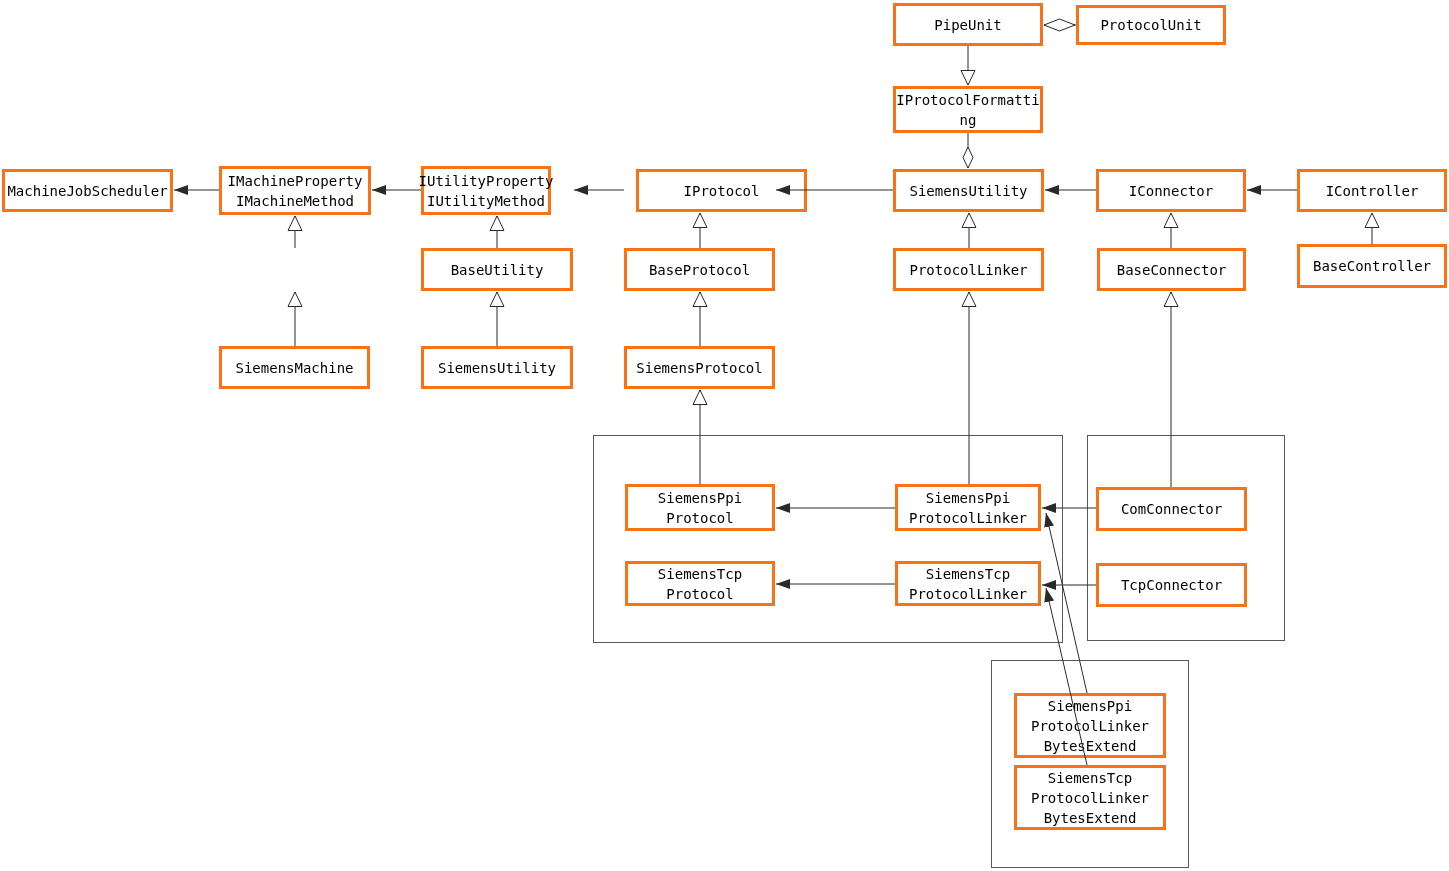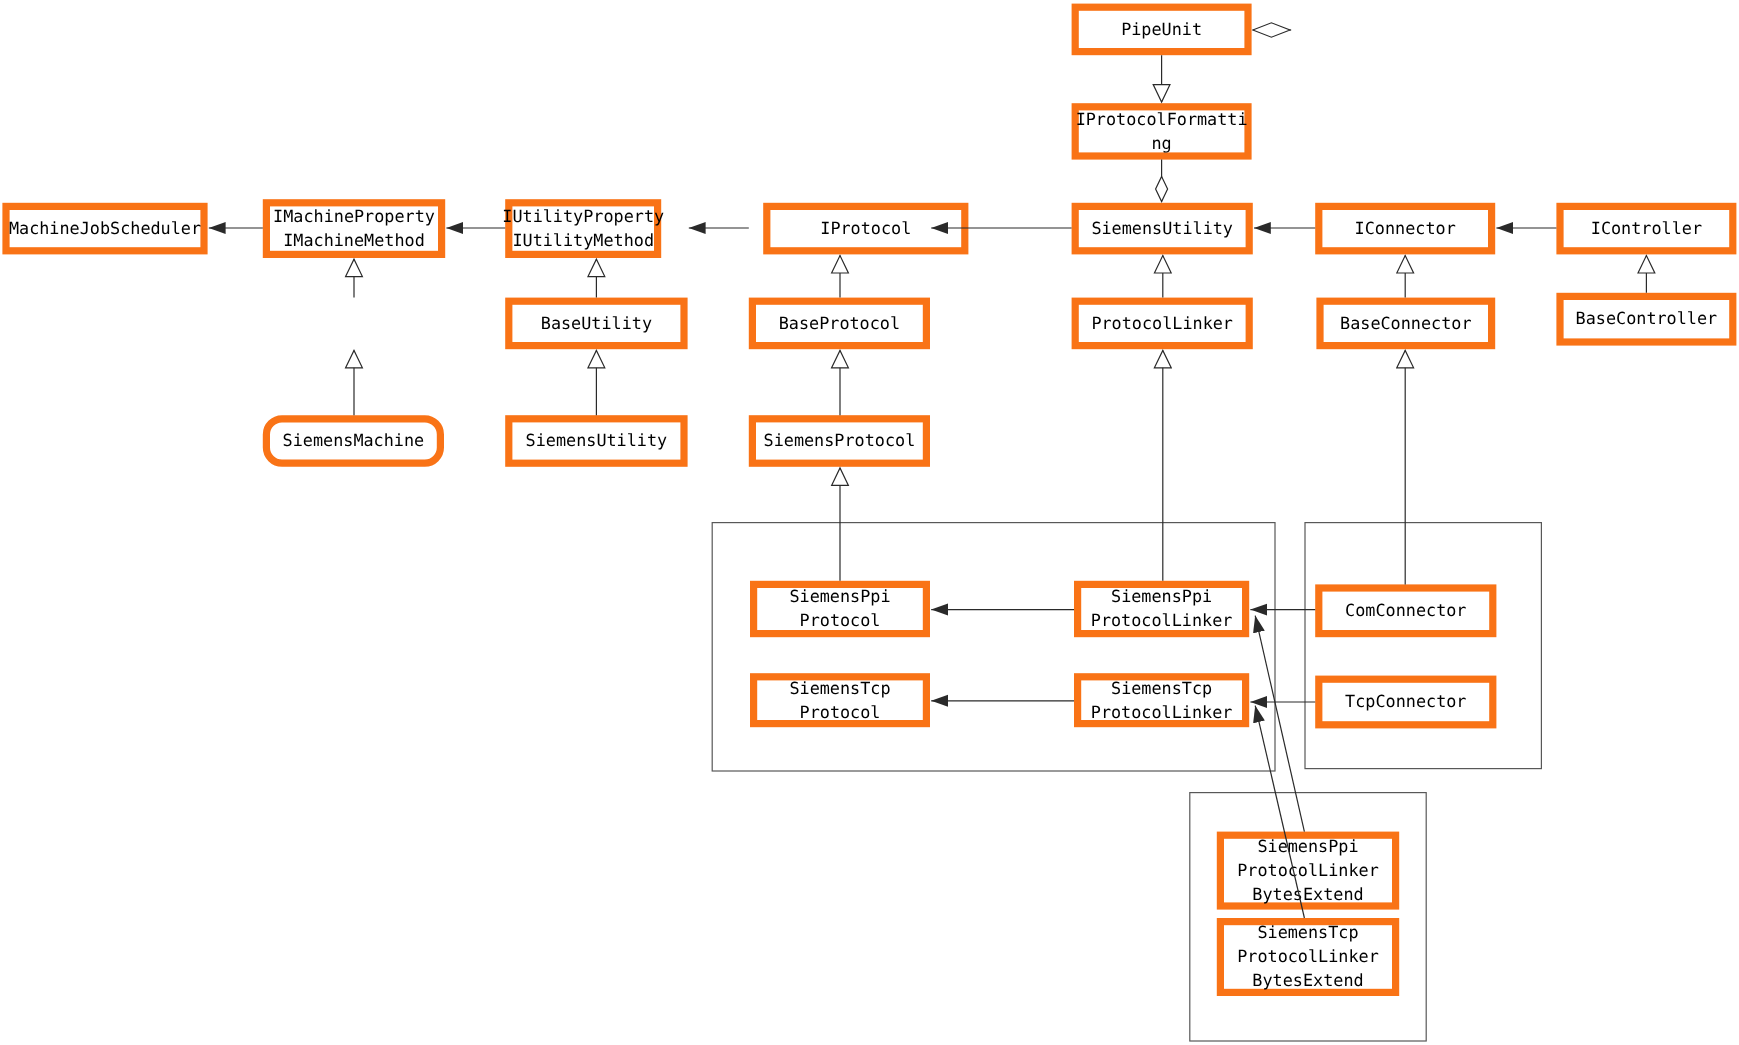--- a/index.html
+++ b/index.html
@@ -13,21 +13,21 @@
   }
   .group-box {
     position: absolute;
     border: 1px solid #585858;
     background: transparent;
     box-sizing: border-box;
     z-index: 1;
   }
   .class-box {
     position: absolute;
-    border: 6px solid #f97316;
+    border: 3px solid #f97316;
     background: #ffffff;
     box-sizing: border-box;
     display: flex;
     flex-direction: column;
     align-items: center;
     justify-content: center;
     z-index: 2;
     color: #000000;
     font-size: 14px;
     line-height: 20px;
@@ -114,40 +114,43 @@
     </div>
     <div class="class-box" style="left: 1096px; top: 169px; width: 150px; height: 43px;">
       <span>IConnector</span>
     </div>
     <div class="class-box" style="left: 1297px; top: 169px; width: 150px; height: 43px;">
       <span>IController</span>
     </div>
     <div class="class-box" style="left: 893px; top: 3px; width: 150px; height: 43px;">
       <span>PipeUnit</span>
     </div>
+    <div class="class-box" style="left: 1076px; top: 5px; width: 150px; height: 40px;">
+      <span>ProtocolUnit</span>
+    </div>
     <div class="class-box" style="left: 893px; top: 86px; width: 150px; height: 47px;">
       <span>IProtocolFormatti</span>
       <span>ng</span>
     </div>
     <div class="class-box" style="left: 421px; top: 248px; width: 152px; height: 43px;">
       <span>BaseUtility</span>
     </div>
     <div class="class-box" style="left: 624px; top: 248px; width: 151px; height: 43px;">
       <span>BaseProtocol</span>
     </div>
     <div class="class-box" style="left: 893px; top: 248px; width: 151px; height: 43px;">
       <span>ProtocolLinker</span>
     </div>
     <div class="class-box" style="left: 1297px; top: 244px; width: 150px; height: 44px;">
       <span>BaseController</span>
     </div>
     <div class="class-box" style="left: 1097px; top: 248px; width: 149px; height: 43px;">
       <span>BaseConnector</span>
     </div>
-    <div class="class-box" style="left: 219px; top: 346px; width: 151px; height: 43px; border-radius: 16px;">
+    <div class="class-box" style="left: 219px; top: 346px; width: 151px; height: 43px;">
       <span>SiemensMachine</span>
     </div>
     <div class="class-box" style="left: 421px; top: 346px; width: 152px; height: 43px;">
       <span>SiemensUtility</span>
     </div>
     <div class="class-box" style="left: 624px; top: 346px; width: 151px; height: 43px;">
       <span>SiemensProtocol</span>
     </div>
     <div class="class-box" style="left: 625px; top: 484px; width: 150px; height: 47px;">
       <span>SiemensPpi</span>

